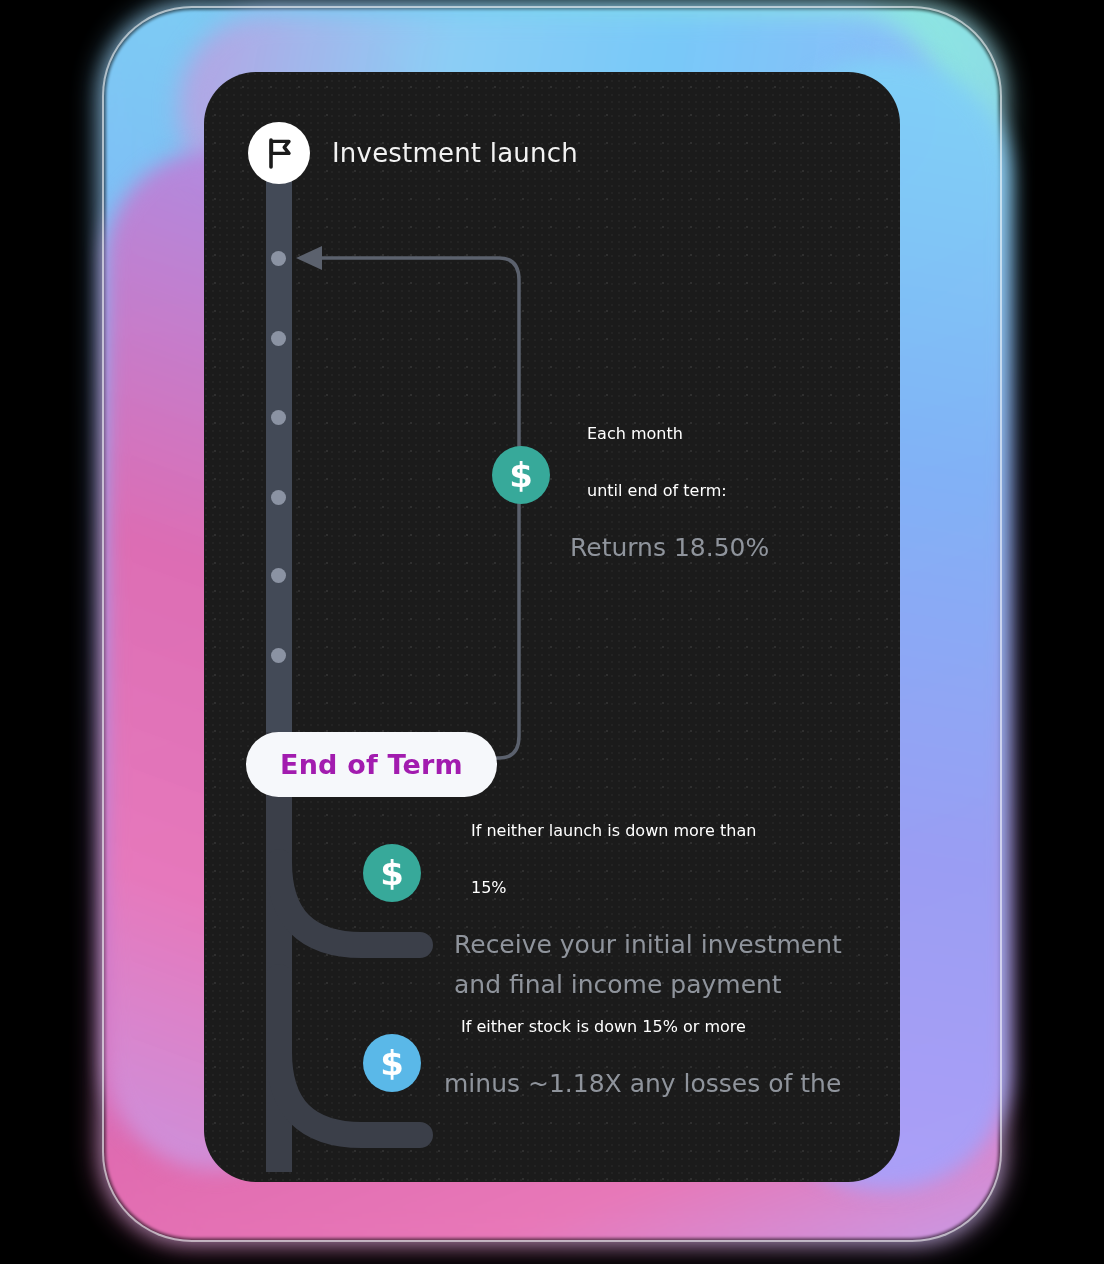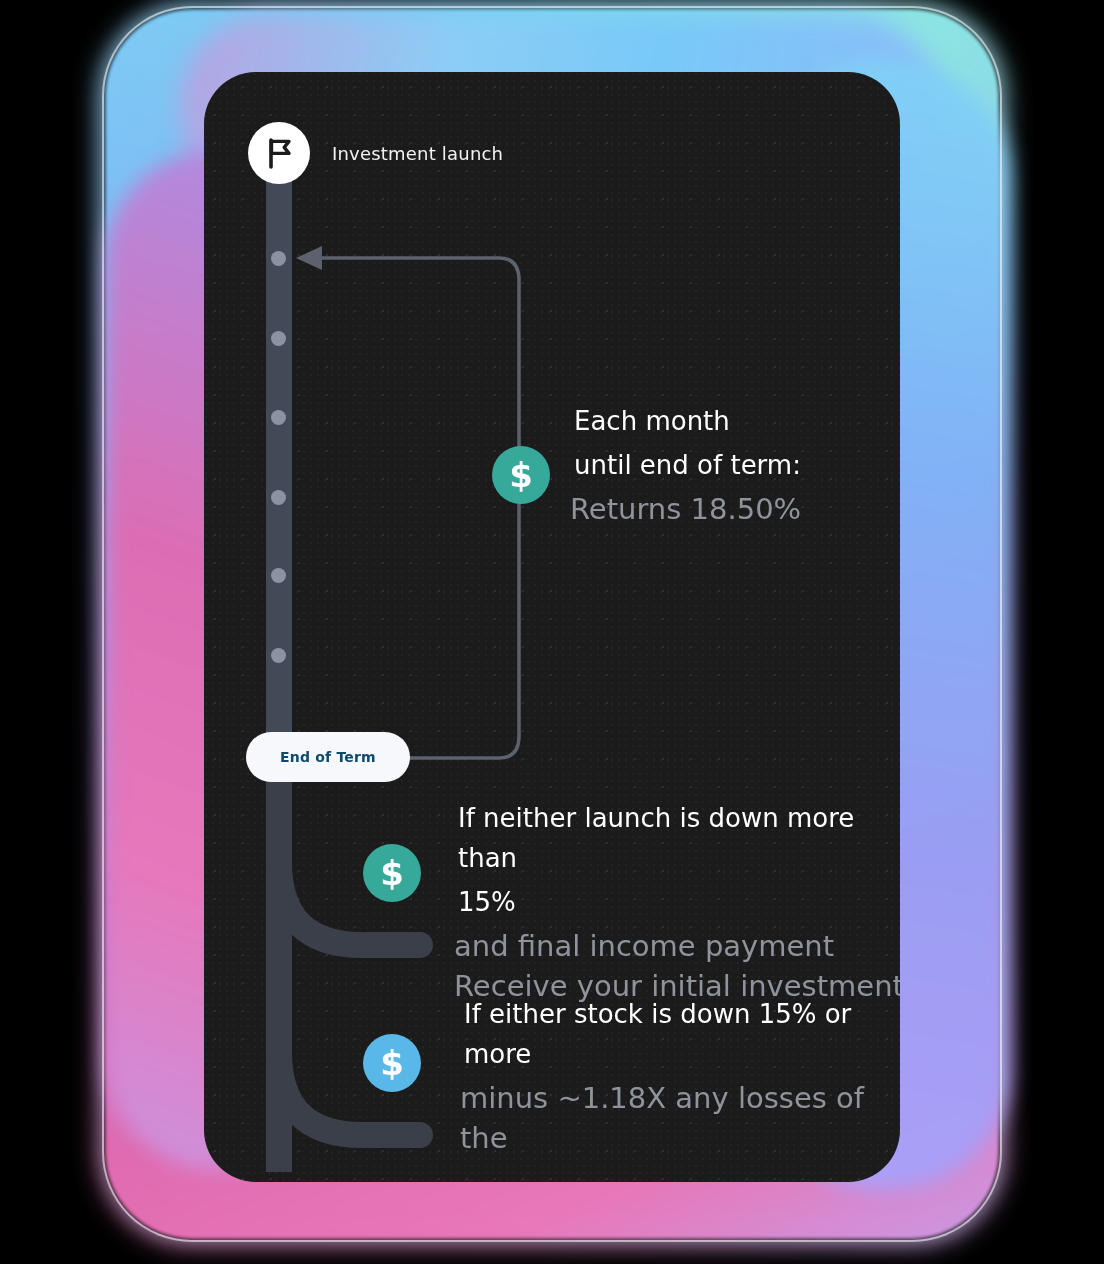--- a/index.html
+++ b/index.html
@@ -82,57 +82,57 @@
   
   .connector{position:absolute;left:90px;top:150px;width:350px;height:560px;}
 
   
   .hdr{position:absolute;left:44px;top:50px;display:flex;align-items:center;gap:22px;}
   .flag-badge{
     width:62px;height:62px;border-radius:50%;background:#fff;
     display:flex;align-items:center;justify-content:center;flex:0 0 auto;
   }
   .hdr-title{
-    color:#f2f2f2;font-size:18px;letter-spacing:.2px;font-weight:400;
+    color:#f2f2f2;font-size:26px;letter-spacing:.2px;font-weight:400;
     font-family:"DejaVu Sans", sans-serif;
   }
 
   
   .money{
     position:absolute;width:58px;height:58px;border-radius:50%;
     display:flex;align-items:center;justify-content:center;
     font-size:34px;font-weight:700;color:#fff;line-height:1;
     font-family:"DejaVu Sans", sans-serif;
   }
   .money.teal{background:#37a99a;}
   .money.blue{background:#5ab8e8;}
 
   
   .pill{
     position:absolute;left:42px;top:660px;
     background:#f6f8fb;border-radius:34px;
     padding:17px 34px;
-    color:#0c4a6e;font-size:14px;font-weight:700;letter-spacing:.2px;
+    color:#a21caf;font-size:27px;font-weight:700;letter-spacing:.2px;
     font-family:"DejaVu Sans", sans-serif;
     white-space:nowrap;
   }
 
   
   .blk{position:absolute;}
   .blk .hl{
-    color:#ffffff;font-size:26px;line-height:40px;font-weight:500;
-    font-family:"DejaVu Sans", sans-serif;margin:4px;
+    color:#ffffff;font-size:16px;line-height:40px;font-weight:500;
+    font-family:"DejaVu Sans", sans-serif;margin:17px;
   }
   .blk .sub{
-    color:#8f949c;font-size:29px;line-height:40px;font-weight:400;
+    color:#8f949c;font-size:25px;line-height:40px;font-weight:400;
     font-family:"DejaVu Sans", sans-serif;margin:0;
   }
   .blk.b1{left:366px;top:325px;width:330px;}
   .blk.b2{left:250px;top:722px;width:450px;}
-  .blk.b3{left:256px;top:918px;width:450px;}
+  .blk.b3{left:240px;top:918px;width:450px;}
 </style>
 </head>
 <body>
 
 <div class="stage">
 
   <div class="glow-wrap"></div>
   <div class="glow-top"></div>
   <div class="glow-left"></div>
   <div class="glow-right"></div>
@@ -178,22 +178,22 @@
 
     <div class="blk b1">
       <p class="hl">Each month</p>
       <p class="hl">until end of term:</p>
       <p class="sub">Returns 18.50%</p>
     </div>
 
     <div class="blk b2">
       <p class="hl">If neither launch is down more than</p>
       <p class="hl">15%</p>
+      <p class="sub">Receive your initial investment</p>
       <p class="sub">and final income payment</p>
-      <p class="sub">Receive your initial investment</p>
     </div>
 
     <div class="blk b3">
       <p class="hl">If either stock is down 15% or more</p>
       <p class="sub">minus ~1.18X any losses of the</p>
     </div>
 
   </div>
 </div>
 

